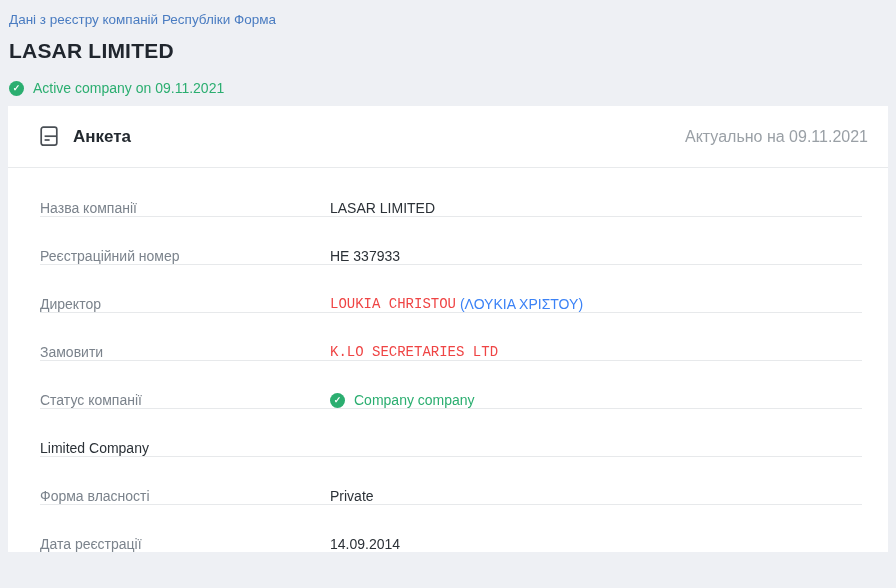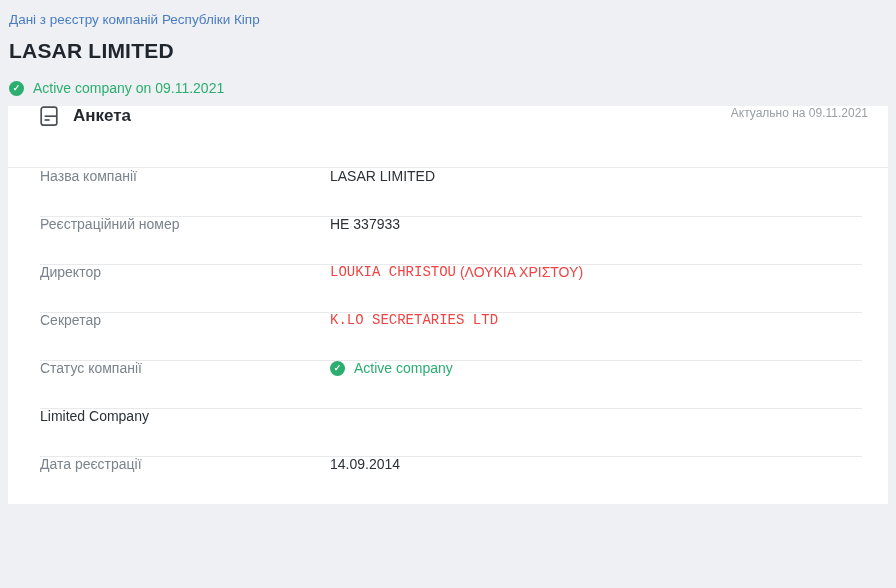--- a/index.html
+++ b/index.html
@@ -22,46 +22,46 @@
     margin-top:17px; display:flex; align-items:center; gap:9px;
     color:#2bae70; font-size:14px;
   }
   .check-circle {
     width:15px; height:15px; border-radius:50%; background:#2bae70;
     color:#ffffff; display:inline-flex; align-items:center; justify-content:center;
     font-size:9px; font-weight:bold; flex-shrink:0; line-height:1;
   }
   .card { margin:10px 8px 0 8px; background:#ffffff; }
   .card-header {
-    height:62px; display:flex; 
+    height:62px; display:flex; align-items:center;
     padding:0 20px 0 32px; border-bottom:1px solid #e8eaec;
   }
   .doc-icon { display:inline-flex; }
   .card-title { font-size:17px; font-weight:700; color:#23292f; margin-left:14px; }
-  .updated { margin-left:auto; color:#9aa0a6; font-size:12px; }
+  .updated { margin-left:auto; color:#9aa0a6; font-size:16px; }
   .info-table { }
   .info-row {
-    position:relative; display:flex; align-items:flex-start;
+    position:relative; display:flex; align-items:flex-end;
     height:48px; padding-left:32px;
   }
   .info-row:nth-child(n+2)::before {
     content:""; position:absolute; top:0; left:32px; right:26px;
     border-top:1px solid #e7e9eb;
   }
   .info-label { width:290px; flex-shrink:0; color:#7b838c; font-size:14px; }
   .info-value { color:#2b3137; font-size:14px; display:flex; align-items:center; }
   .link { color:#ef4444; text-decoration:none; cursor:pointer;font-family:Liberation Mono, monospace; }
-  .note { color:#ef4444; white-space:pre; }
+  .note { color:#3b82f6; white-space:pre; }
   .status-value { color:#2bae70; display:flex; align-items:center; gap:9px; }
 </style>
 </head>
 <body>
 
 <div class="top">
-  <a class="breadcrumb">Дані з реєстру компаній Республіки Кіпр</a>
+  <a class="breadcrumb">Дані з реєстру компаній Республіки Форма</a>
   <h1 class="page-title">LASAR LIMITED</h1>
   <div class="status-line">
     <span class="check-circle">✓</span>
     <span>Active company on 09.11.2021</span>
   </div>
 </div>
 
 <div class="card">
   <div class="card-header">
     <span class="doc-icon">
@@ -88,37 +88,43 @@
         </div>
       </div>
       <div class="info-row">
         <div class="info-label">Директор</div>
         <div class="info-value">
           <a class="link">LOUKIA CHRISTOU</a>
           <span class="note"> (ΛΟΥΚΙΑ ΧΡΙΣΤΟΥ)</span>
         </div>
       </div>
       <div class="info-row">
-        <div class="info-label">Секретар</div>
+        <div class="info-label">Замовити</div>
         <div class="info-value">
           <a class="link">K.LO SECRETARIES LTD</a>
         </div>
       </div>
       <div class="info-row">
         <div class="info-label">Статус компанії</div>
         <div class="info-value">
           <span class="status-value">
             <span class="check-circle">✓</span>
-            <span>Active company</span>
+            <span>Company company</span>
           </span>
         </div>
       </div>
       <div class="info-row">
         <div class="info-value">
           <span>Limited Company</span>
+        </div>
+      </div>
+      <div class="info-row">
+        <div class="info-label">Форма власності</div>
+        <div class="info-value">
+          <span>Private</span>
         </div>
       </div>
       <div class="info-row">
         <div class="info-label">Дата реєстрації</div>
         <div class="info-value">
           <span>14.09.2014</span>
         </div>
       </div>
     </div>
 </div>

